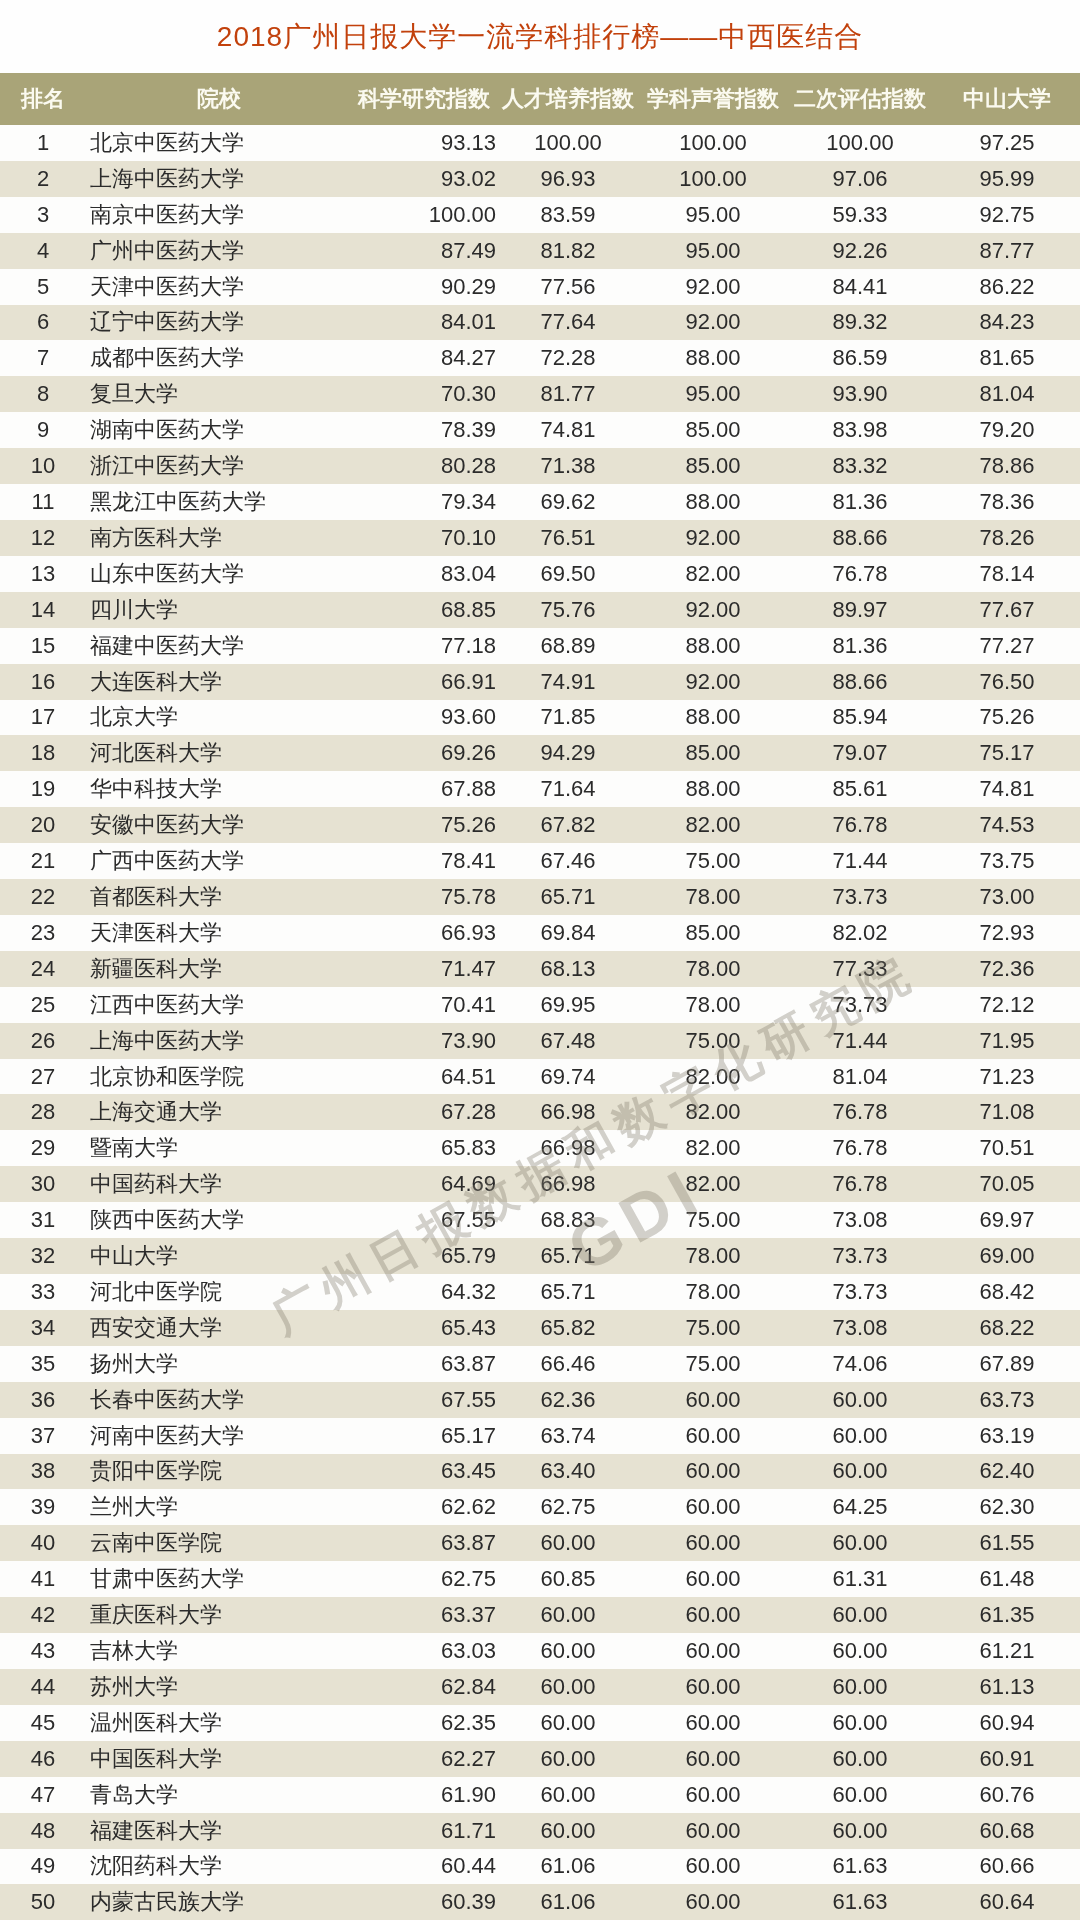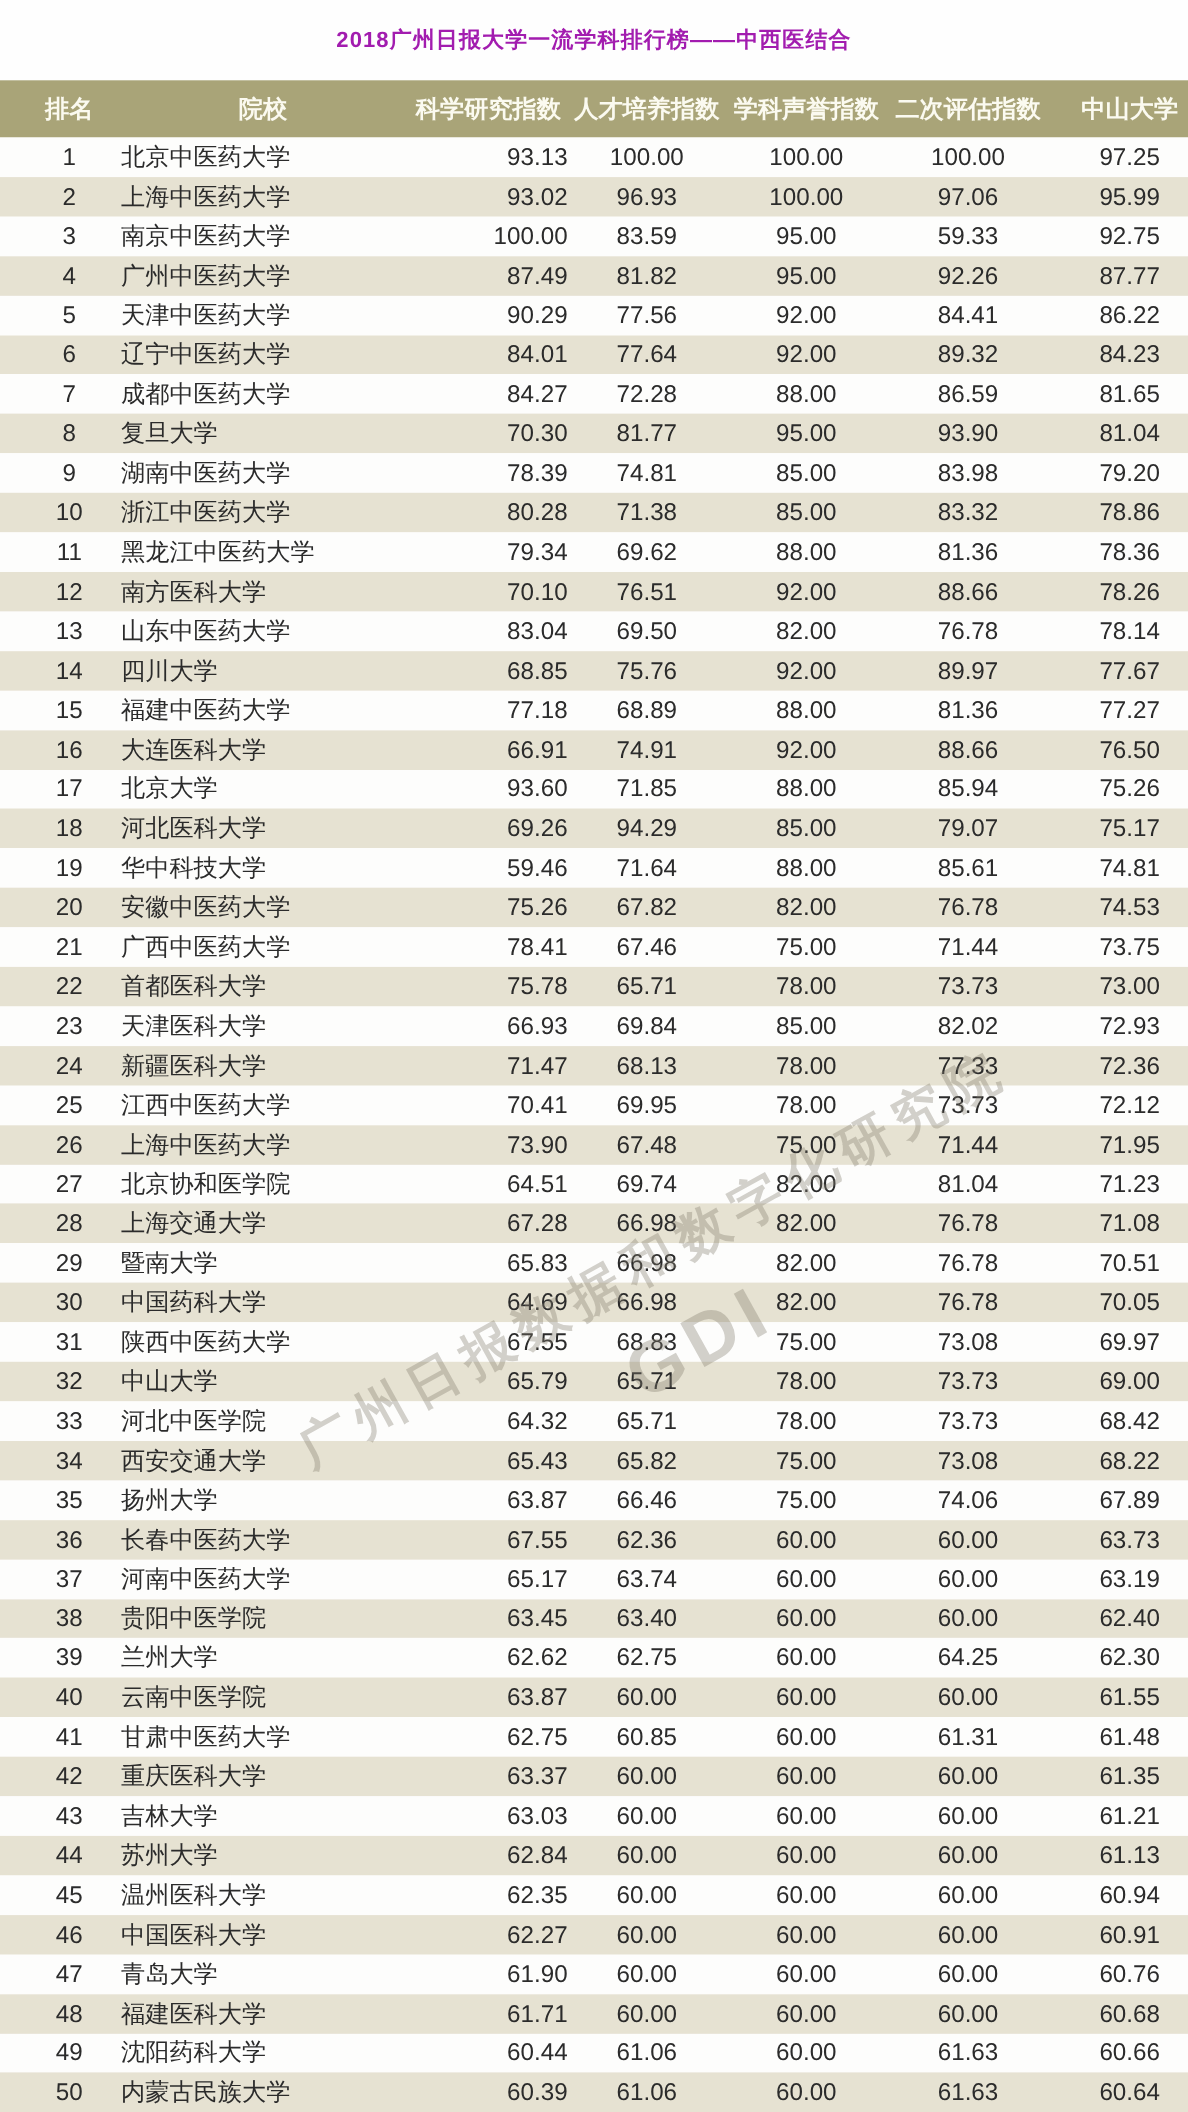--- a/index.html
+++ b/index.html
@@ -11,42 +11,42 @@
     overflow: hidden;
   }
   .page { position: absolute; inset: 0; display: flex; flex-direction: column; }
 
   .title-bar {
     height: 73px; flex: none;
     display: flex; align-items: center; justify-content: center;
     background: #fefefe;
   }
   .title-text {
-    font-size: 20px; font-weight: bold; color: #a21caf;
+    font-size: 28px; font-weight: normal; color: #c2410c;
     letter-spacing: 1px; white-space: nowrap;
   }
 
   .header-row {
     height: 52px; flex: none;
     background: #a9a478;
     display: flex; align-items: center;
     color: #fbfaf0; font-size: 22px; font-weight: bold;
   }
   .header-row .cell { text-align: center; }
 
   .rows { flex: 1; display: flex; flex-direction: column; }
   .row {
     flex: 1; display: flex; align-items: center;
     background: #fdfdfc;
     color: #2b2b2b; font-size: 22px;
   }
   .row:nth-child(even) { background: #e6e2d2; }
 
   .cell { flex: none; }
-  .c0 { width: 86px;  text-align: center; margin-left: 20px; }
+  .c0 { width: 86px;  text-align: center; }
   .c1 { width: 266px; text-align: left; font-family: Liberation Serif, serif; }
   .row .c1 { padding-left: 4px; box-sizing: border-box; }
   .c2 { width: 144px; text-align: right; }
   .c3 { width: 144px; text-align: center; }
   .c4 { width: 146px; text-align: center; }
   .c5 { width: 148px; text-align: center; }
   .c6 { width: 146px; text-align: center; }
 
   .watermark {
     position: absolute;
@@ -240,21 +240,21 @@
     <div class="cell c1">河北医科大学</div>
     <div class="cell c2">69.26</div>
     <div class="cell c3">94.29</div>
     <div class="cell c4">85.00</div>
     <div class="cell c5">79.07</div>
     <div class="cell c6">75.17</div>
   </div>
       <div class="row">
     <div class="cell c0">19</div>
     <div class="cell c1">华中科技大学</div>
-    <div class="cell c2">59.46</div>
+    <div class="cell c2">67.88</div>
     <div class="cell c3">71.64</div>
     <div class="cell c4">88.00</div>
     <div class="cell c5">85.61</div>
     <div class="cell c6">74.81</div>
   </div>
       <div class="row">
     <div class="cell c0">20</div>
     <div class="cell c1">安徽中医药大学</div>
     <div class="cell c2">75.26</div>
     <div class="cell c3">67.82</div>

